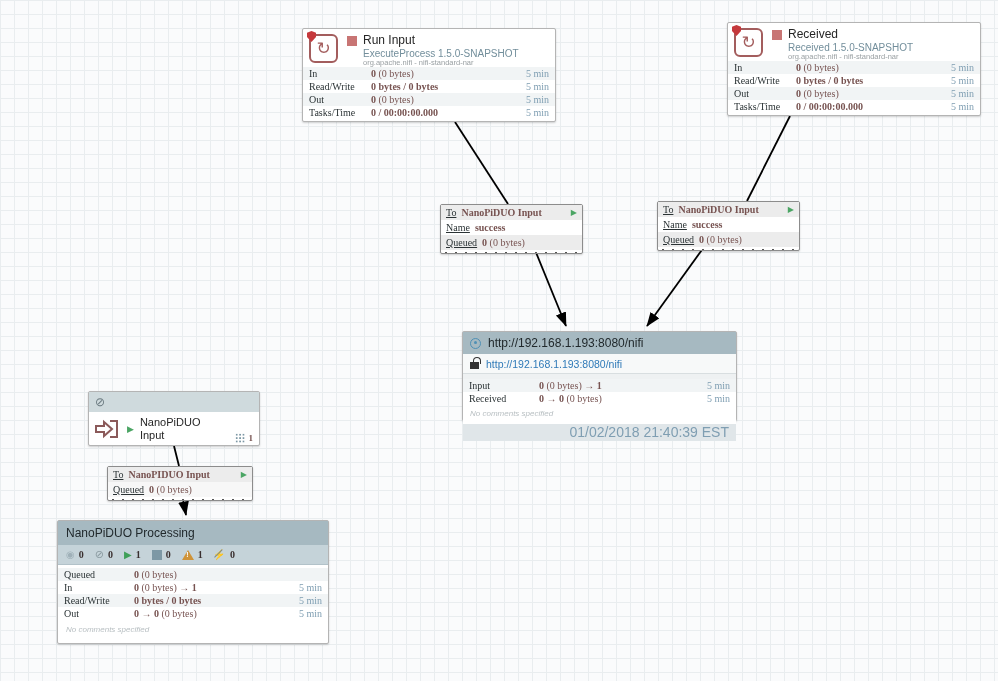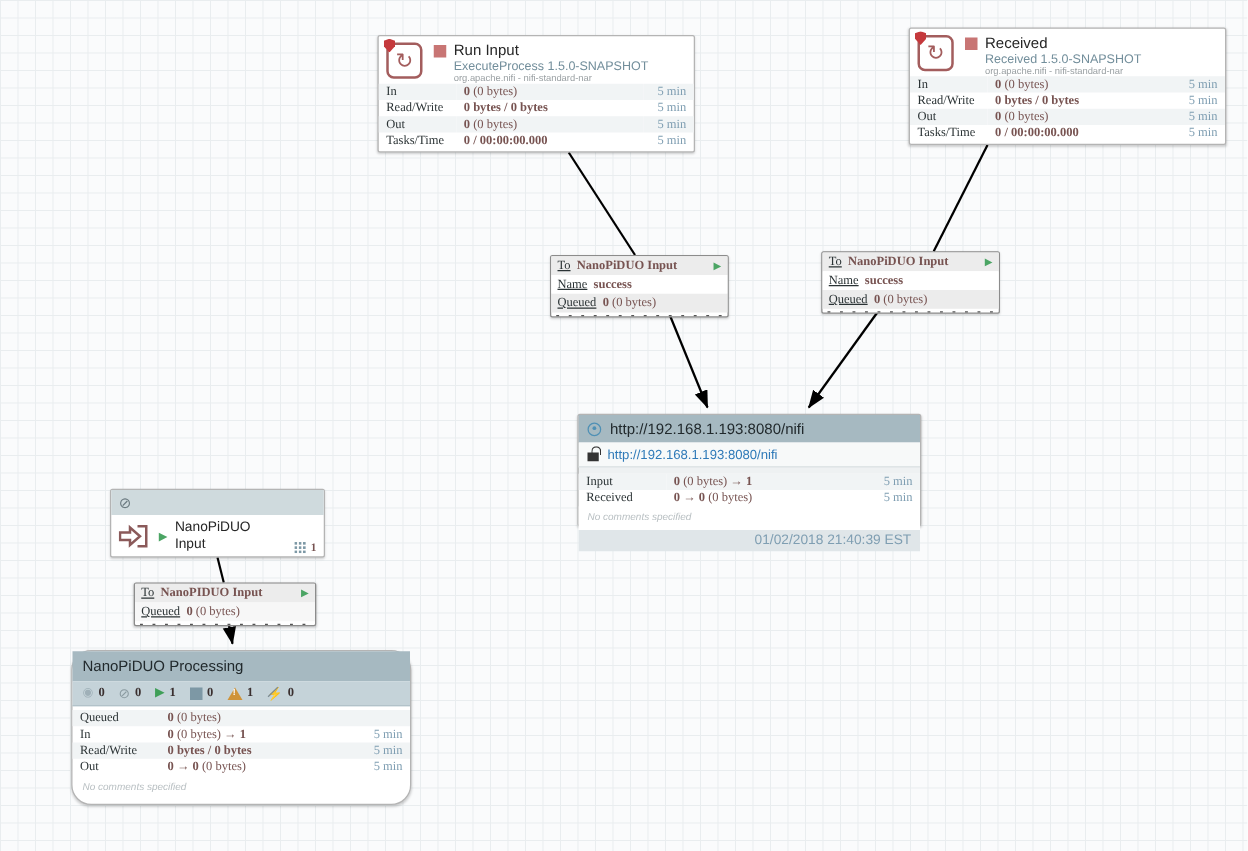--- a/index.html
+++ b/index.html
@@ -59,21 +59,21 @@
                     border-radius:50%; background:#4f90b5; }
   .rg-title { font-size:12px; color:#21292c; margin-left:7px; }
   .rg-urlrow { display:flex; align-items:center; height:20px; background:#f7f9f9; padding:0 7px;
                border-bottom:1px solid #d8dee0; }
   .lock { position:relative; width:9px; height:7px; background:#333; margin-top:4px; flex:0 0 auto; }
   .lock::before { content:""; position:absolute; left:3px; top:-5px; width:6px; height:6px;
                   border:1.5px solid #333; border-bottom:none; border-radius:4px 4px 0 0; }
   .rg-url { font-size:10.5px; color:#2f7ab8; margin-left:7px; }
   .rg-body { background:#fff; margin-top:5px; }
   .rg-comment { font-size:8px; font-style:italic; color:#b8bfc2; padding:4px 7px 6px; background:#fff; }
-  .rg-footer { height:17px; background:#e0e6e9; font-size:11px; color:#7f9eb2; text-align:right;
+  .rg-footer { height:17px; background:#e0e6e9; font-size:14px; color:#7f9eb2; text-align:right;
                line-height:17px; padding-right:7px; }
 
   
   .iport { width:172px; height:55px; }
   .ip-header { height:20px; background:#cfdadd; display:flex; align-items:center; padding:0 6px; }
   .ip-disabled { color:#6b7a80; font-size:12px; }
   .ip-body { position:relative; display:flex; align-items:center; padding:2px 6px; height:34px; }
   .ip-play { color:#4ba564; font-size:9px; margin:0 6px 0 8px; }
   .ip-name { font-size:11px; color:#262626; line-height:1.15; width:72px; }
   .ip-badge { position:absolute; right:6px; bottom:3px; display:flex; align-items:center; }
@@ -289,21 +289,21 @@
       <span class="conn-name">NanoPIDUO Input</span>
       <span class="conn-play">▶</span>
     </div>
     <div class="conn-row" style="background:#f7f7f7">
       <span class="conn-lab">Queued</span>
       <span class="conn-val"><span class="b">0</span><span> (0 bytes)</span></span>
     </div>
     <div class="ticks"></div>
   </div>
 
-  <div class="component pgroup" style="left:57px; top:520px;border-radius:16px;">
+  <div class="component pgroup" style="left:57px; top:520px;">
     <div class="pg-header">
       <span class="pg-title">NanoPiDUO Processing</span>
     </div>
     <div class="pg-badges">
       <span class="badge">
         <span class="ico ico-transmit">◉</span>
         <span class="cnt">0</span>
       </span>
       <span class="badge">
         <span class="ico ico-notransmit">⊘</span>

